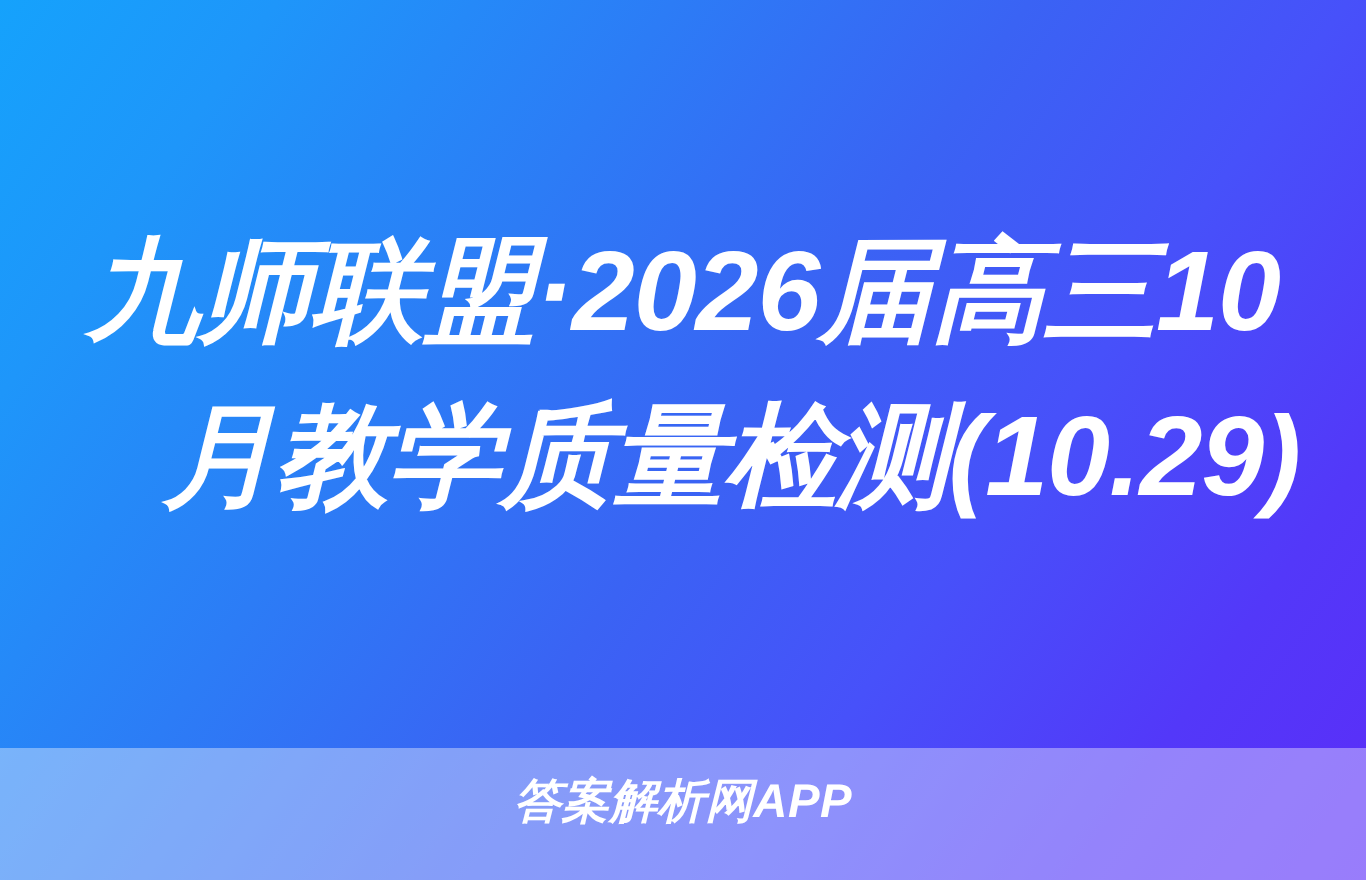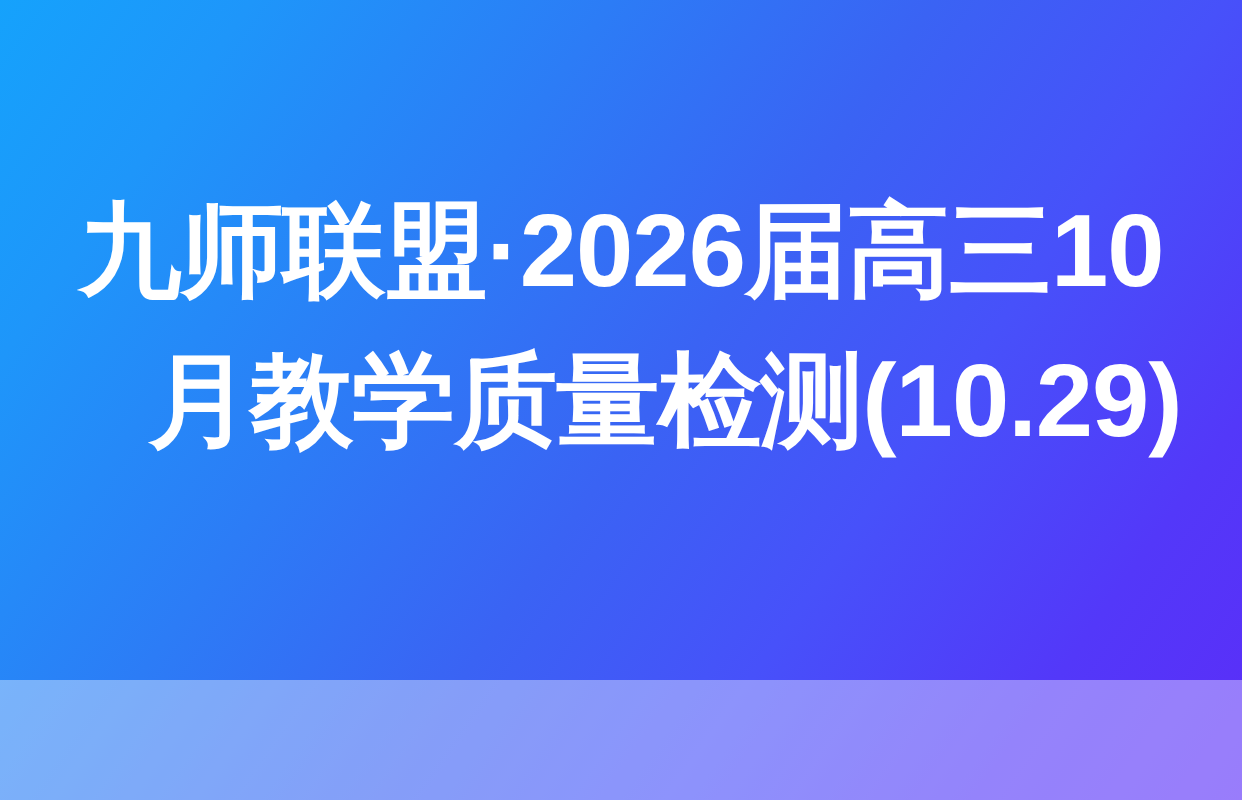--- a/index.html
+++ b/index.html
@@ -24,26 +24,27 @@
         #5338F9 85%,
         #5B2DF8 100%);
     font-family: "Liberation Sans", "DejaVu Sans", sans-serif;
     -webkit-font-smoothing: antialiased;
   }
 
   
   .headline {
     position: absolute;
     left: 0;
-    top: 176px;
+    top: 190px;
     width: 1242px;
     text-align: center;
     color: #ffffff;
     font-size: 103px;
     font-weight: 700;
+    font-style: italic;
     line-height: 150px;
     letter-spacing: -1px;
     white-space: nowrap;
     text-rendering: geometricPrecision;
   }
 
   .headline .line {
     display: block;
     width: 100%;
   }
@@ -83,14 +84,15 @@
 
 <div id="poster">
 
   <div class="headline">
     <span class="line l1">九师联盟·2026届高三10</span>
     <span class="line l2">月教学质量检测(10.29)</span>
   </div>
 
   <div class="bottom-band"></div>
 
+  <div class="watermark">答案解析网APP</div>
 
 </div>
 
 </body></html>

